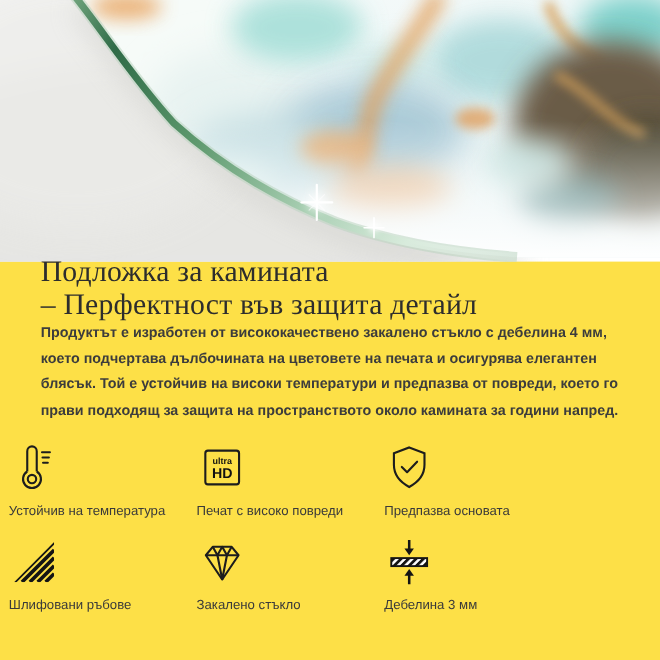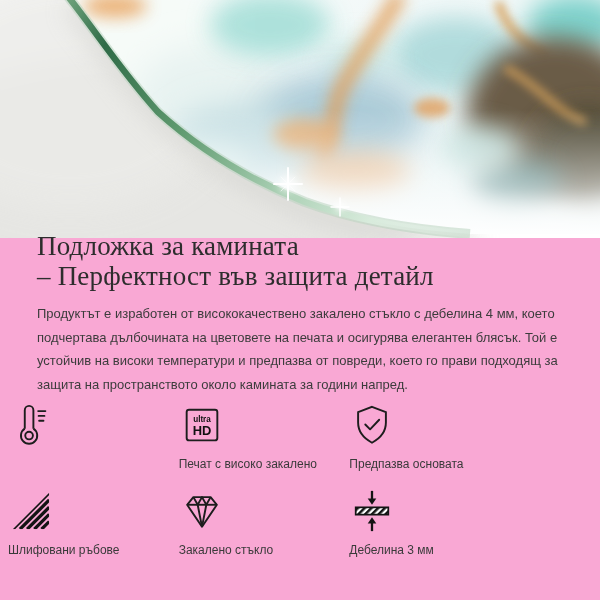--- a/index.html
+++ b/index.html
@@ -1,26 +1,26 @@
 <!DOCTYPE html>
 <html><head>
 <meta charset="utf-8">
 <style>
   html,body{margin:0;padding:0;}
   body{width:600px;height:600px;background:#ffffff;font-family:"Liberation Sans",sans-serif;overflow:hidden;}
-  .page{position:relative;width:600px;height:600px;background:#f9a8d4;}
+  .page{position:relative;width:600px;height:600px;background:#fde047;}
 
   .hero{position:absolute;top:0;left:0;width:600px;height:238px;}
 
   .title{position:absolute;left:37px;top:231px;width:540px;
          font-family:"Liberation Serif",serif;font-size:27px;line-height:30px;
          color:#2d2d2d;font-weight:400;letter-spacing:.2px;}
 
-  .para{position:absolute;left:37px;top:302px;width:540px;
-        font-size:13px;line-height:23.6px;color:#3c3c3c;}
+  .para{position:absolute;left:37px;top:290px;width:540px;
+        font-size:13px;line-height:23.6px;color:#3c3c3c;font-weight:bold;}
 
   .features{position:absolute;left:8px;top:402px;width:512px;
             display:grid;grid-template-columns:repeat(3,1fr);row-gap:17px;}
   .feature{display:flex;flex-direction:column;align-items:flex-start;}
   .icon-wrap{width:46px;height:46px;display:flex;align-items:center;justify-content:center;}
   .icon-wrap svg{display:block;}
   .feat-label{margin-top:9px;font-size:12px;color:#3a3a3a;white-space:nowrap;}
 
   .ln{stroke:#1d1d1d;fill:none;stroke-width:2;}
 </style>
@@ -131,31 +131,32 @@
 
     <div class="feature">
       <div class="icon-wrap">
         <svg width="46" height="46" viewBox="0 0 48 48">
           <path class="ln" d="M17.5,27.8 A8.5,8.5 0 1 0 26.5,27.8"></path>
           <path class="ln" d="M17.5,27.8 V8.5 A4.5,4.5 0 0 1 26.5,8.5 V27.8"></path>
           <circle class="ln" cx="22" cy="35" r="4" stroke-width="1.8"></circle>
           <path class="ln" d="M31.5,9.5 H39 M32,14.5 H38 M32.5,19.5 H37" stroke-width="1.8" stroke-linecap="round"></path>
         </svg>
       </div>
+      <span class="feat-label">Устойчив на температура</span>
     </div>
 
     <div class="feature">
       <div class="icon-wrap">
         <svg width="46" height="46" viewBox="0 0 48 48">
           <rect class="ln" x="8" y="8" width="32" height="32" rx="2.5" stroke-width="2.4"></rect>
           <text x="24" y="21" text-anchor="middle" font-family="Liberation Sans, sans-serif" font-size="8.5" font-weight="700" fill="#111">ultra</text>
           <text x="24" y="34" text-anchor="middle" font-family="Liberation Sans, sans-serif" font-size="13.5" font-weight="700" fill="#111">HD</text>
         </svg>
       </div>
-      <span class="feat-label">Печат с високо закалено</span>
+      <span class="feat-label">Печат с високо повреди</span>
     </div>
 
     <div class="feature">
       <div class="icon-wrap">
         <svg width="46" height="46" viewBox="0 0 48 48">
           <path class="ln" d="M24,5 L38.5,10.5 V21.5 C38.5,31.5 32.5,38 24,42.5 C15.5,38 9.5,31.5 9.5,21.5 V10.5 Z" stroke-width="2.2"></path>
           <polyline class="ln" points="17,23.5 22,28.5 31.5,18.5" stroke-width="2.2" stroke-linecap="round" stroke-linejoin="round"></polyline>
         </svg>
       </div>
       <span class="feat-label">Предпазва основата</span>

